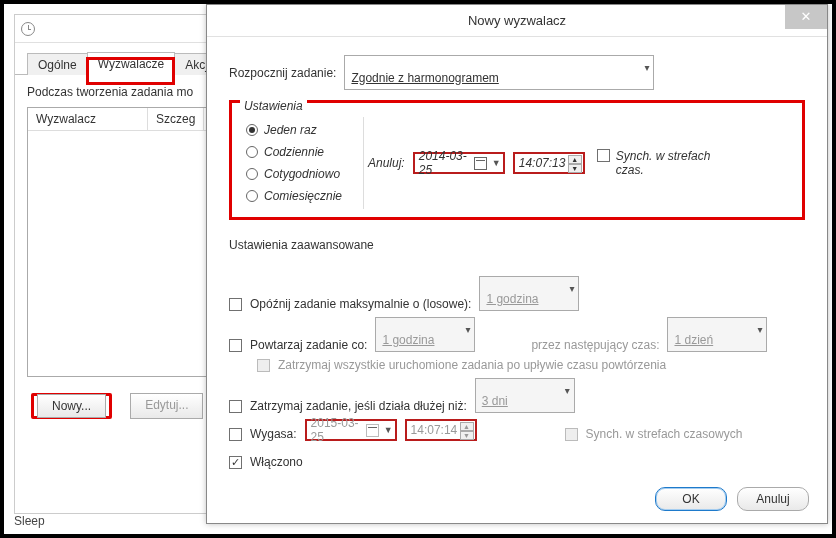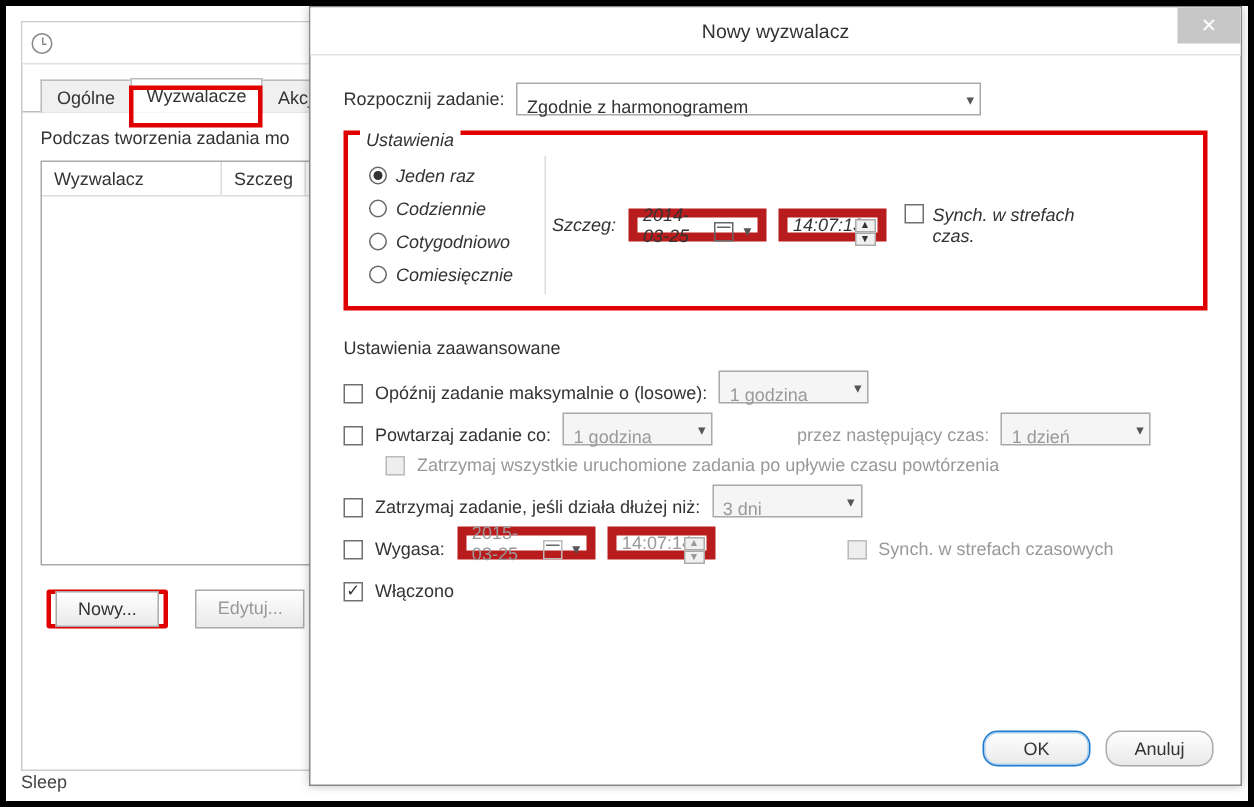--- a/index.html
+++ b/index.html
@@ -78,55 +78,56 @@
     }
     .dlg-close {
       position: absolute; top: 0; right: 0; width: 42px; height: 24px;
       background: #c7c7c7; color: #fff; display: flex; align-items: center; justify-content: center;
       cursor: pointer; font-size: 13px;
     }
     .dlg-body { padding: 18px 22px 12px 22px; }
     .row { display: flex; align-items: center; margin-bottom: 10px; gap: 8px; }
     .label { min-width: 100px; text-align: center; }
     .select {
-      border: 1px solid #aaa; padding: 12px 22px 2px 6px; height: 22px; line-height: 16px;
+      border: 1px solid #aaa; padding: 12px 22px 2px 6px; height: 35px; line-height: 16px;
       background: #fff; position: relative; display: inline-flex; align-items: center;
       cursor: pointer;
+      text-decoration: underline;
     }
     .select.disabled { color: #999; background: #f5f5f5; }
     .select .chev { position: absolute; right: 4px; top: 4px; font-size: 10px; color: #555; }
     .fieldset {
       border: 1px solid #ccc; padding: 10px 12px 6px; position: relative; margin-top: 2px;
     }
     .fieldset .legend {
       position: absolute; top: -8px; left: 8px; background: #fff; padding: 0 4px; font-size: 12px;
     }
     .settings-grid { display: flex; }
     .radio-col { display: flex; flex-direction: column; gap: 8px; padding: 6px 2px; min-width: 120px; border-right: 1px solid #ddd;}
     .radio-item { display: flex; align-items: center; gap: 6px; cursor: pointer; }
     .radio-outer { width: 12px; height: 12px; border: 1px solid #666; border-radius: 50%; display: flex; align-items:center; justify-content:center;}
     .radio-outer.checked::after { content:""; width:6px; height:6px; background:#333; border-radius:50%;}
     .launch-row { display: flex; align-items: center; gap: 8px; padding: 6px 4px; }
     .date-input, .time-input, .text-input {
-      border: 6px solid #b91c1c; padding: 2px 4px; height: 22px; font-size: 12px;
+      border: 2px solid #b91c1c; padding: 2px 4px; height: 22px; font-size: 12px;
       display: inline-flex; align-items: center; background: #fff;
     }
     .date-input { width: 92px; position: relative; padding-right: 28px;}
     .date-input .cal { position:absolute; right:16px; top:3px; width:13px; height:13px; border:1px solid #666;}
     .date-input .cal::before{content:"";position:absolute;top:2px;left:1px;right:1px;height:1px;background:#666;}
     .date-input .dd { position:absolute; right:2px; top:4px; font-size:9px; color:#555;}
     .time-input { width: 72px; position: relative; padding-right: 18px;}
     .spinner { position:absolute; right:1px; top:1px; bottom:1px; width:14px; display:flex; flex-direction:column;}
     .spinner .up, .spinner .down { flex:1; border:1px solid #aaa; font-size:7px; text-align:center; line-height:7px; cursor:pointer; background:#f0f0f0;}
     .chk-row { display: flex; align-items: flex-end; gap: 8px; margin: 6px 0; }
     .checkbox { width: 13px; height: 13px; border: 1px solid #707070; background:#fff; display:inline-flex; align-items:center; justify-content:center; cursor:pointer;}
     .checkbox.checked::after { content:"✓"; font-size:11px; color:#333; line-height:11px;}
     .checkbox.disabled { background:#eee; border-color:#bbb;}
     .adv-section { margin-top: 18px; }
-    .adv-title { margin-bottom: 8px; }
+    .adv-title { margin-bottom: 24px; }
     .muted { color:#999; }
     .inline-select { width: 100px; }
     .dlg-buttons { position:absolute; bottom:12px; right:18px; display:flex; gap:10px;}
     .dlg-buttons .btn { min-width: 72px; padding:4px 16px;border-radius:10px;}
     .dlg-buttons .btn.default { border:1px solid #1e7acb; box-shadow: 0 0 0 1px #a5cdf0 inset;}
     .hl-box { border: 3px solid #e00000; padding: 2px 0; font-style: italic; }
     .tab-hl { position:absolute; border:3px solid #e00000; }
     .sync-block { display:flex; align-items:flex-start; gap:6px; margin-left: 4px;}
     .bottom-text { position:absolute; left:10px; bottom:6px; color:#444;}
   </style>
@@ -197,21 +198,21 @@
               <div class="radio-item">
                 <span class="radio-outer"></span>
                 <span>Cotygodniowo</span>
               </div>
               <div class="radio-item">
                 <span class="radio-outer"></span>
                 <span>Comiesięcznie</span>
               </div>
             </div>
             <div class="launch-row">
-              <span>Szczeg:</span>
+              <span>Anuluj:</span>
               <span class="date-input">
                 <span>2014-03-25</span>
                 <span class="cal"></span>
                 <span class="dd">▼</span>
               </span>
               <span class="time-input">
                 <span>14:07:13</span>
                 <span class="spinner">
                   <span class="up">▲</span>
                   <span class="down">▼</span>

